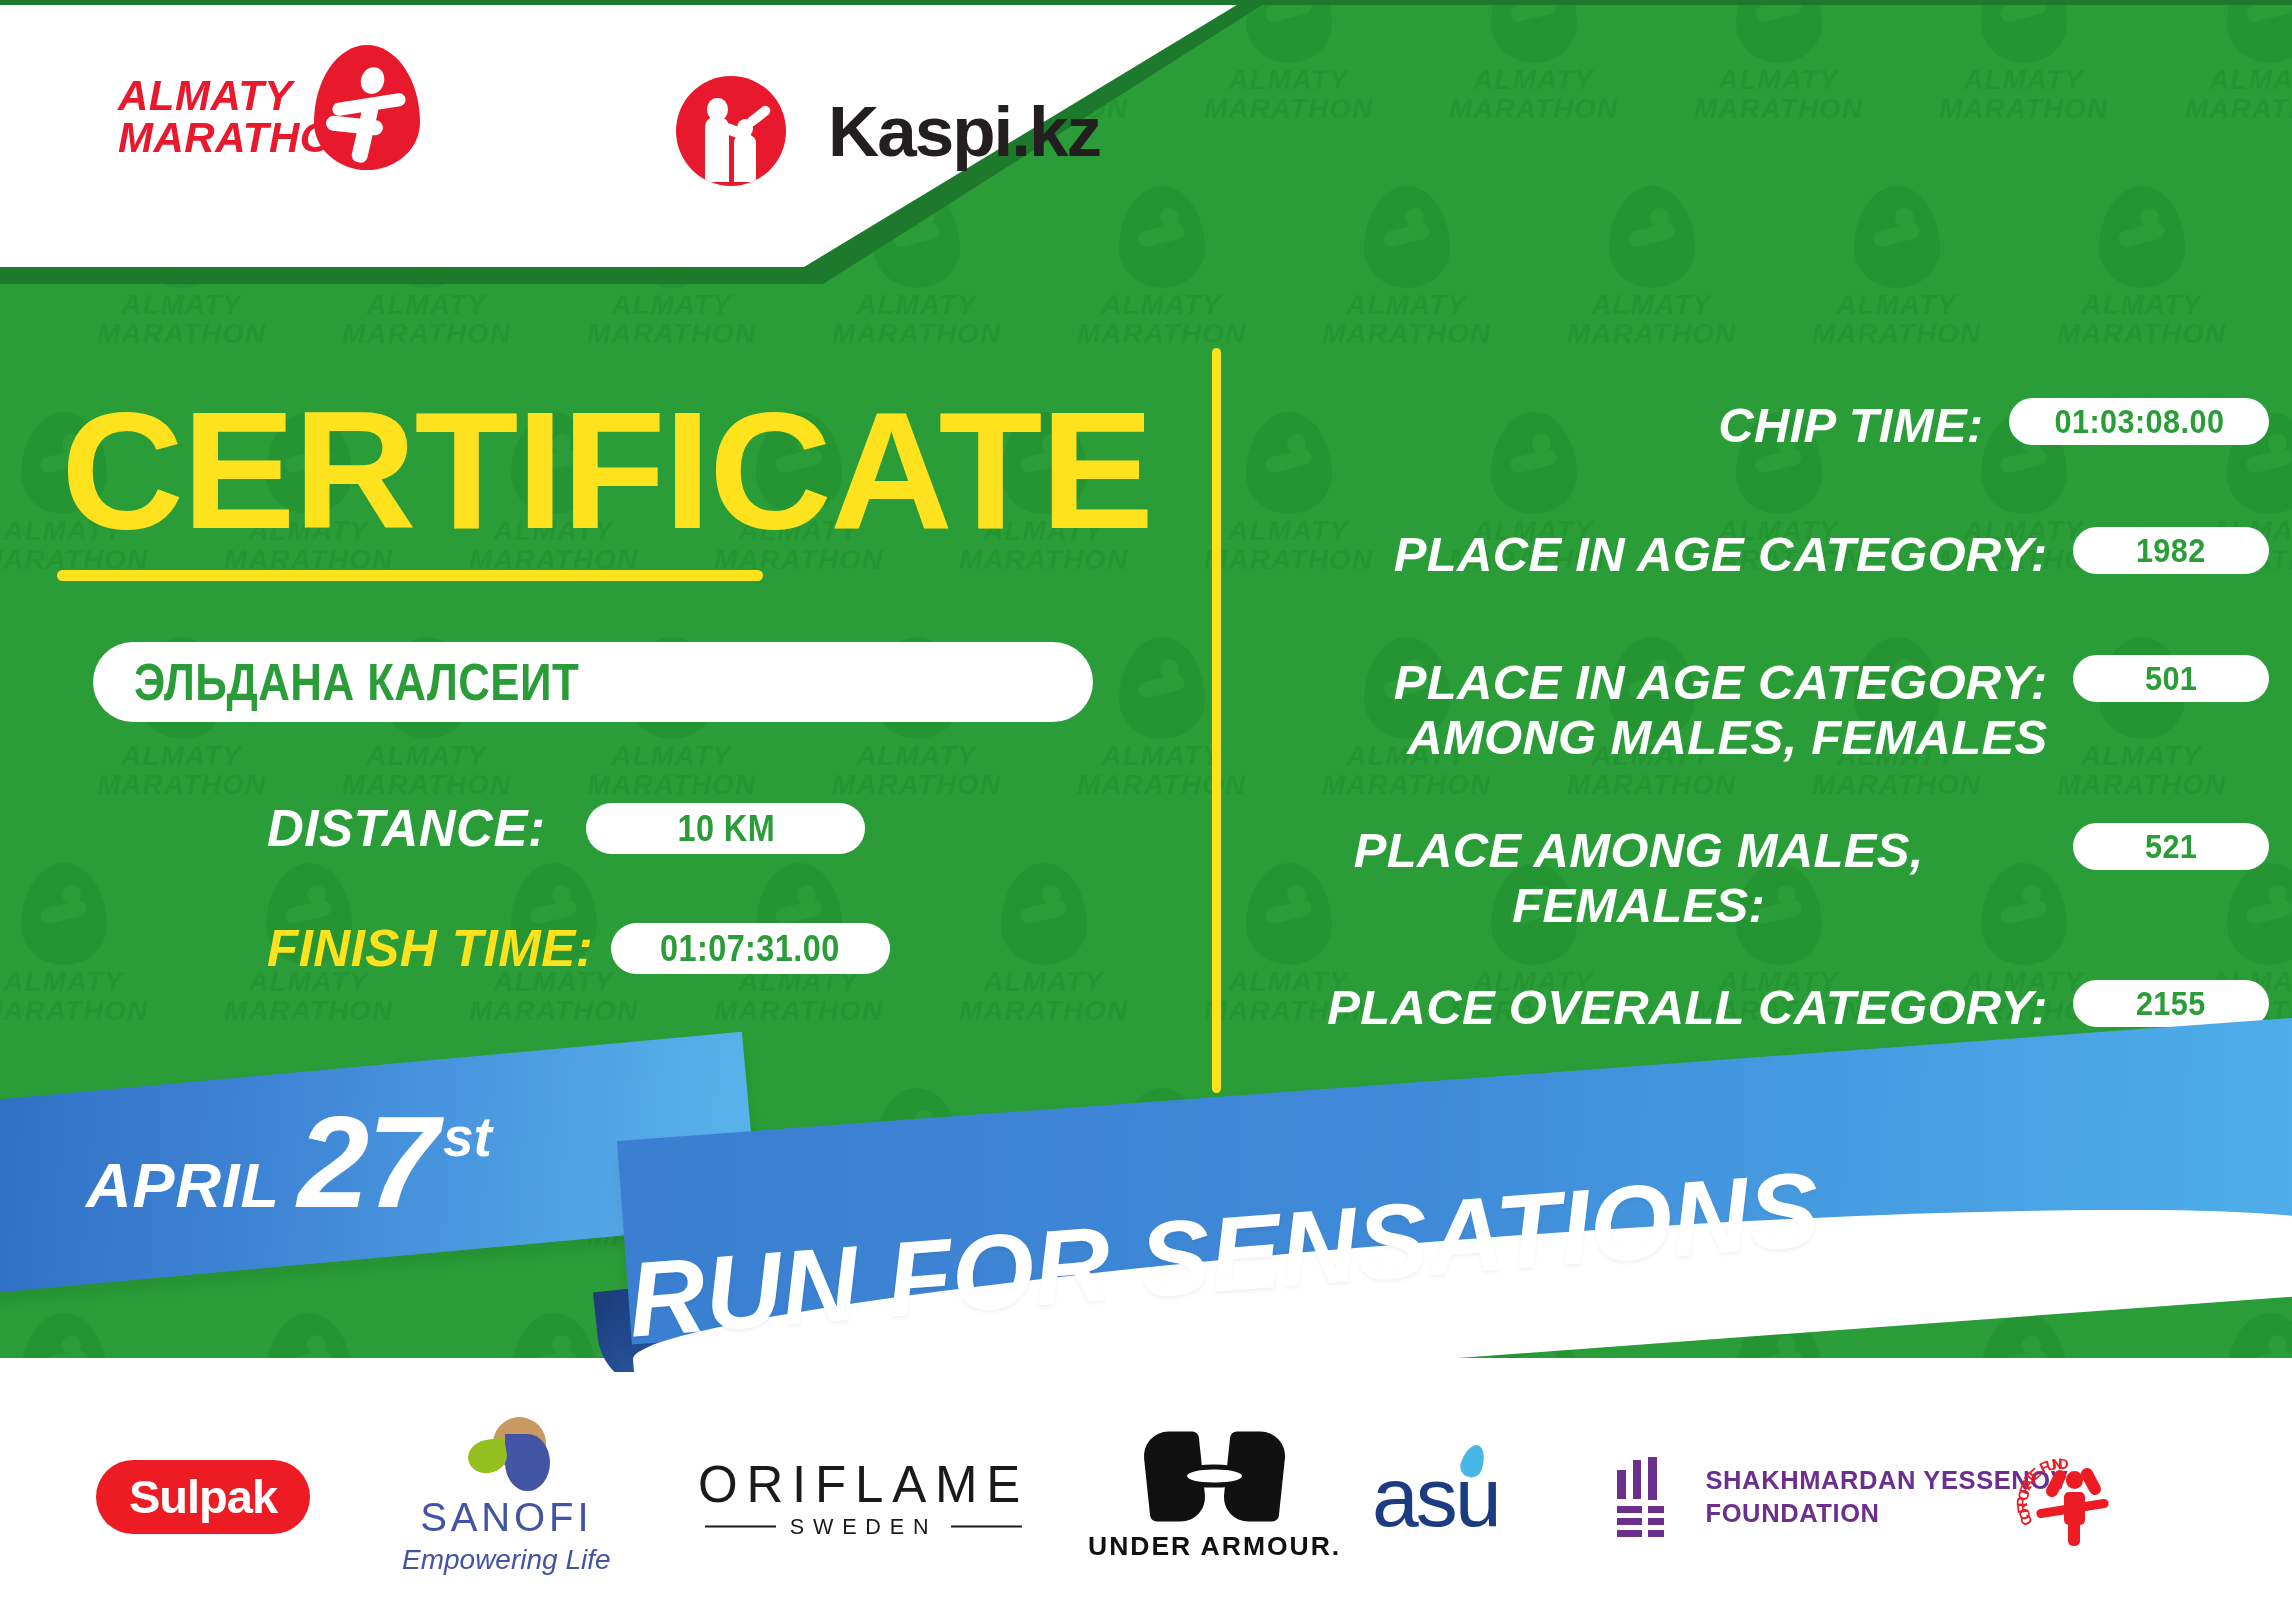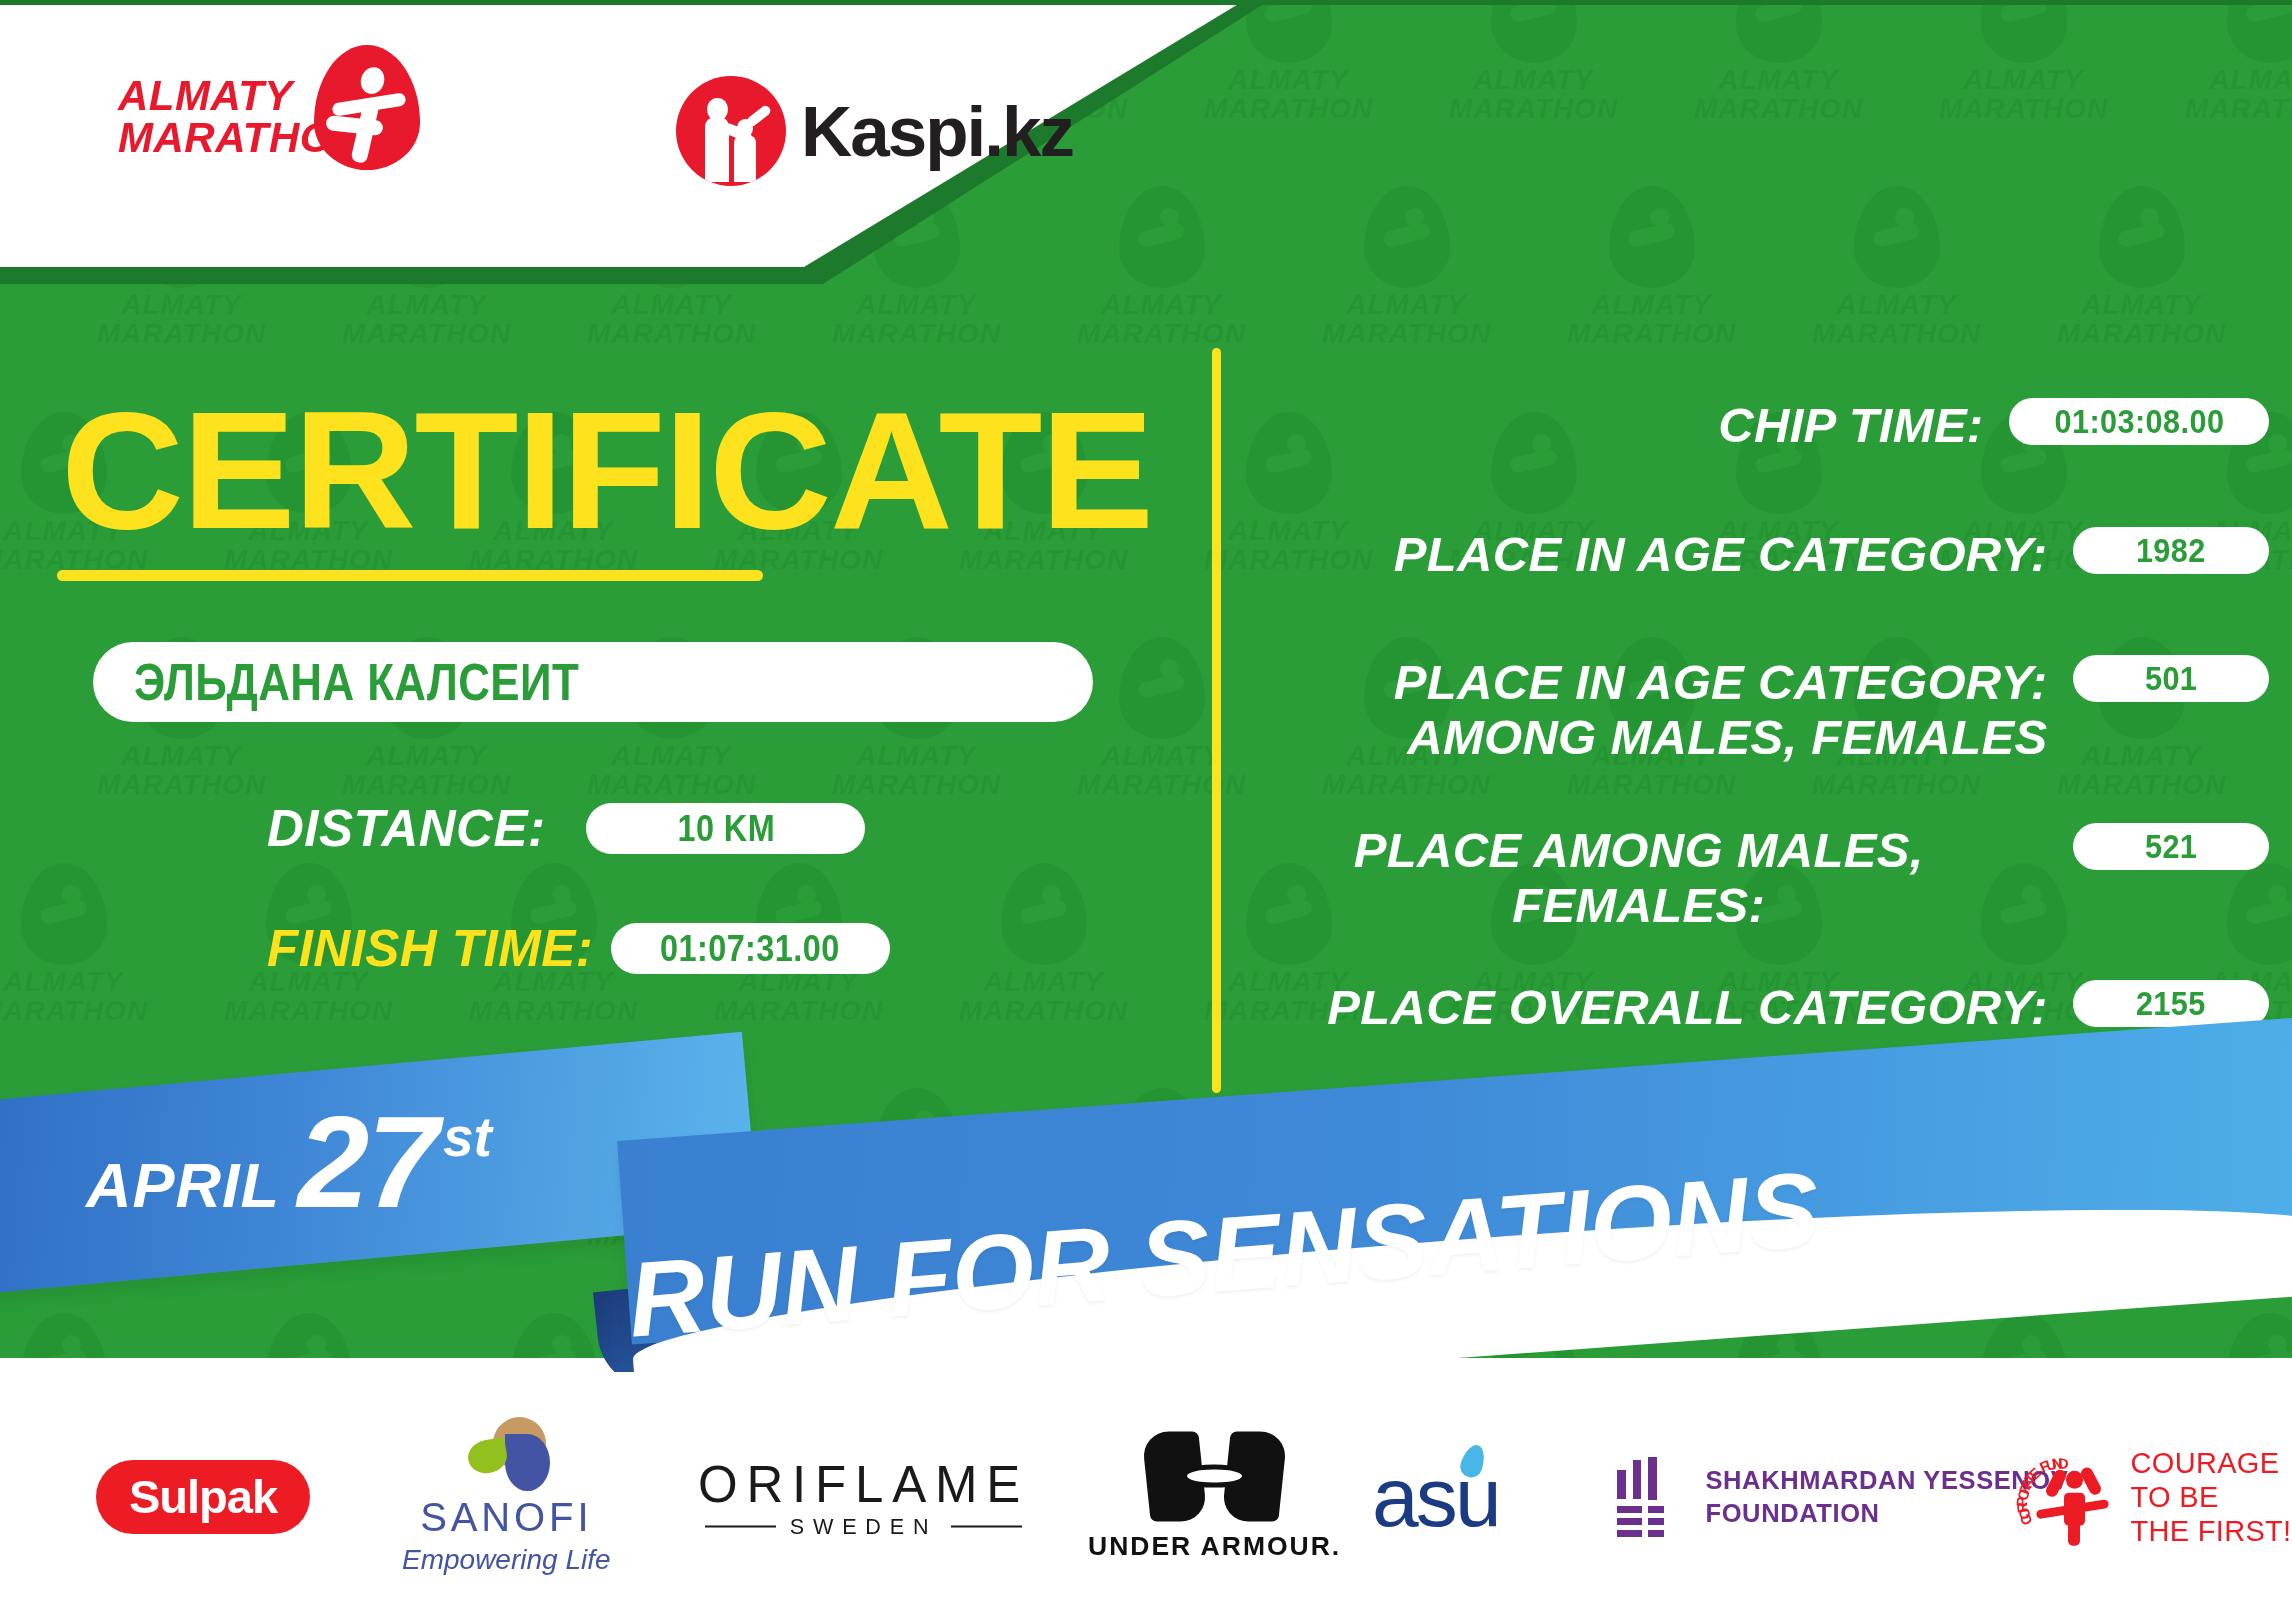--- a/index.html
+++ b/index.html
@@ -124,21 +124,21 @@
     position:absolute;left:43px;top:57px;width:15.7px;height:61px;
     background:#ffffff;border-radius:6.9px;transform:rotate(13deg);
   }
   .am-drop .runner-leg{
     position:absolute;left:11.8px;top:73px;width:57px;height:14.7px;
     background:#ffffff;border-radius:8.8px;transform:rotate(6deg);
   }
 
   .kaspi-logo{
     position:absolute; left:676px; top:76px;
-    display:flex; align-items:center; gap:15px;
+    display:flex; align-items:center; gap:42px;
   }
   .kaspi-circle{
     width:110px;height:110px;border-radius:50%;
     background:#e8192c; position:relative; overflow:hidden;
   }
   .kaspi-circle .k-adult-head{position:absolute;left:31px;top:21.6px;width:20.6px;height:23.5px;background:#fff;border-radius:50%;}
   .kaspi-circle .k-adult-body{position:absolute;left:29px;top:41px;width:23.5px;height:65px;background:#fff;border-radius:9.8px 9.8px 0 0;}
   .kaspi-circle .k-adult-arm{position:absolute;left:47px;top:51px;width:29px;height:10.8px;background:#fff;border-radius:5.9px;transform:rotate(22deg);}
   .kaspi-circle .k-child-head{position:absolute;left:61px;top:43px;width:15.7px;height:17.6px;background:#fff;border-radius:50%;}
   .kaspi-circle .k-child-body{position:absolute;left:58px;top:59px;width:21.6px;height:47px;background:#fff;border-radius:7.8px 7.8px 0 0;}
@@ -906,23 +906,18 @@
           </div>
         <div class="cour-fig">
           <span class="a1"></span>
           <span class="a2"></span>
           <span class="h"></span>
           <span class="b"></span>
           <span class="l"></span>
           <span class="tape"></span>
         </div>
       </div>
-      <div class="cour-text">
-        <div>COURAGE</div>
-        <div>TO BE</div>
-        <div>THE FIRST!</div>
-      </div>
     </div>
 
   </div>
 
 </div>
 
 
 </body></html>

